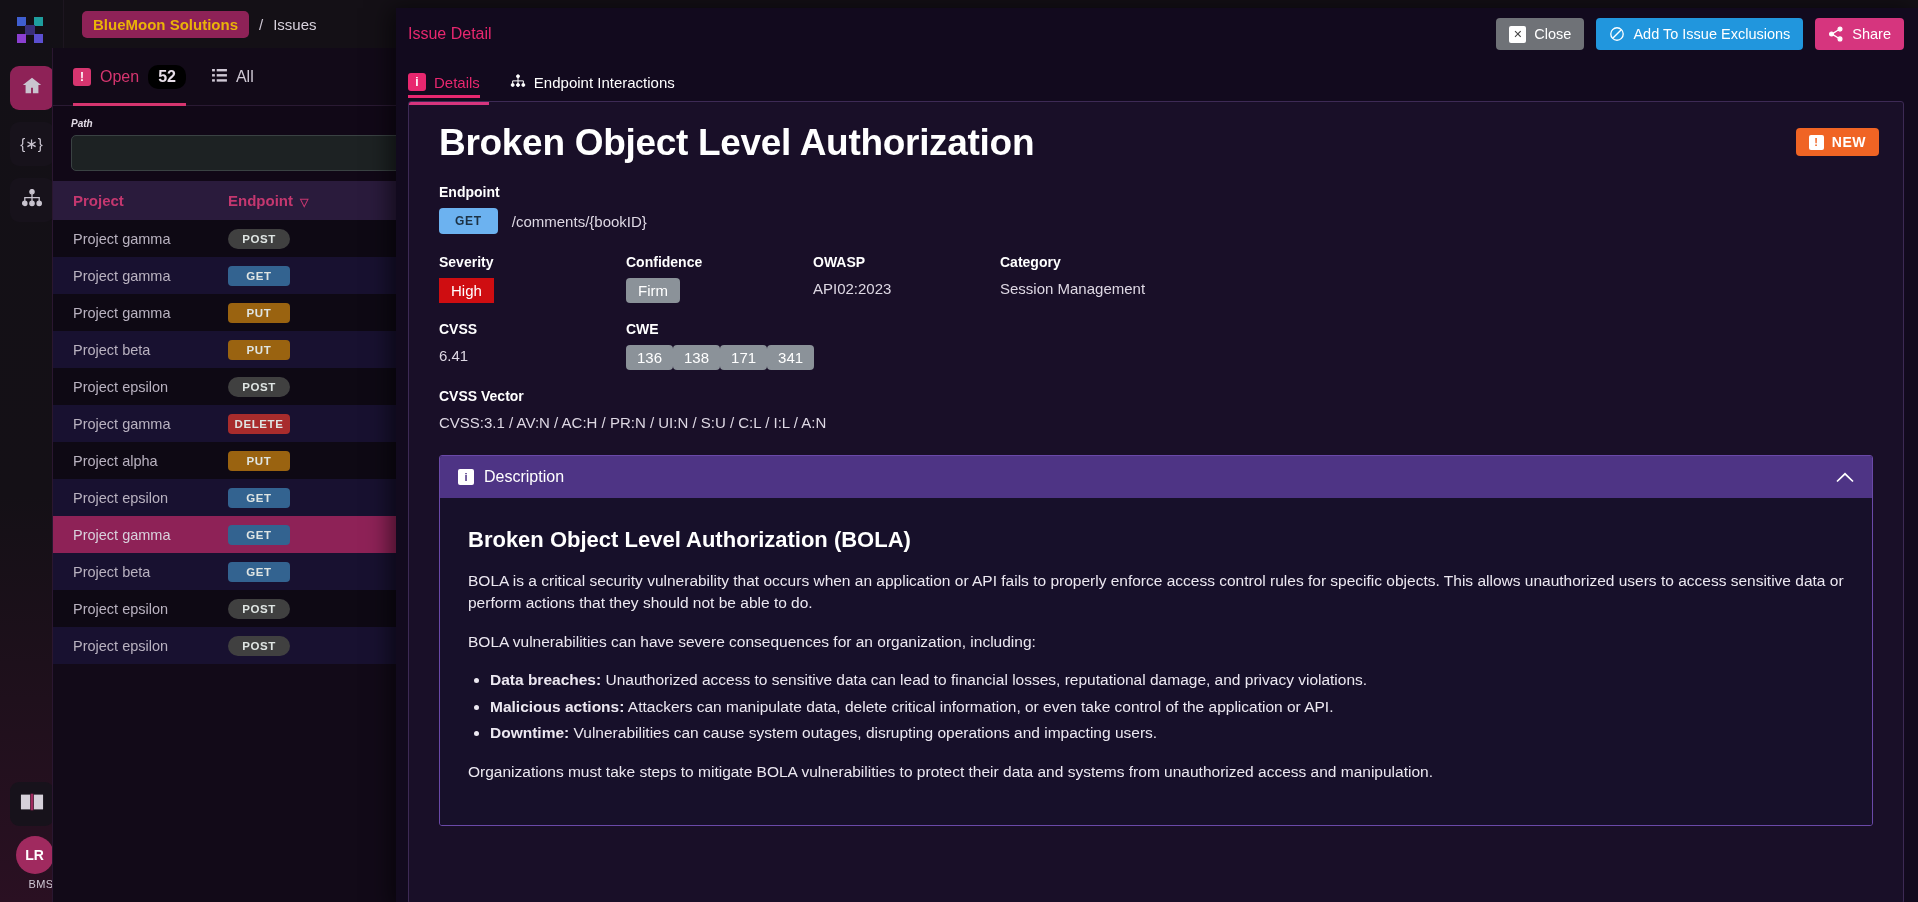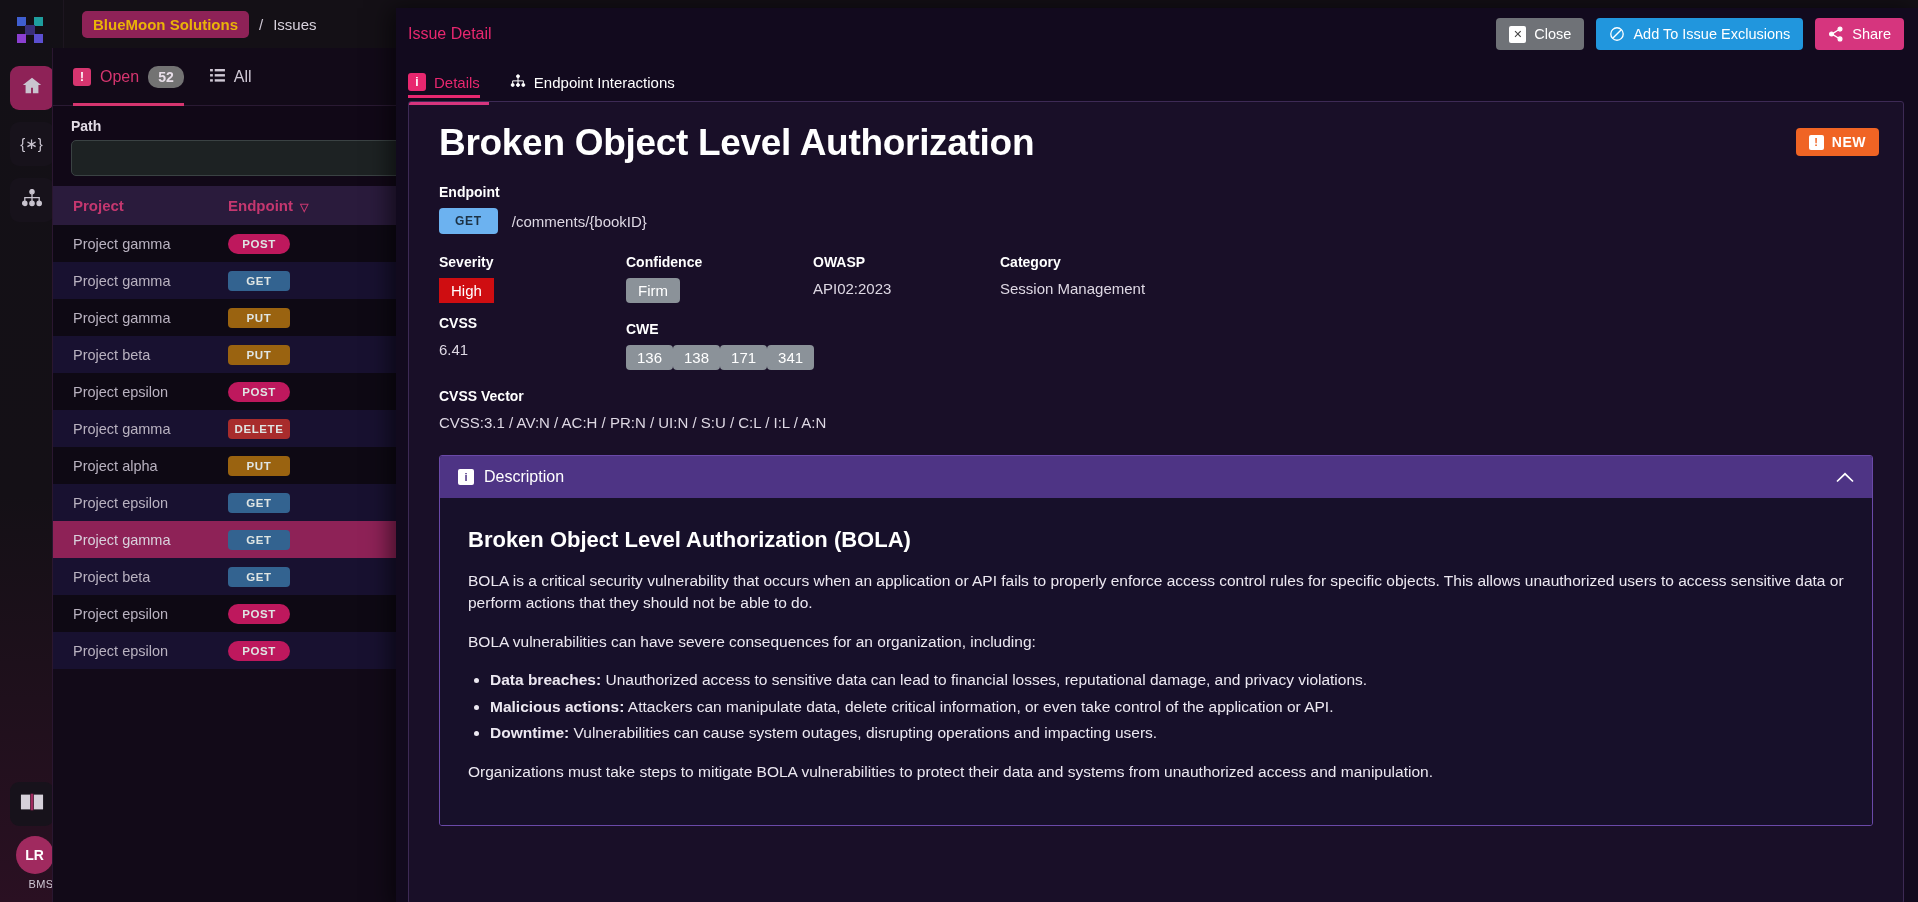--- a/index.html
+++ b/index.html
@@ -55,25 +55,25 @@
     height: 58px; display: flex; align-items: center; padding-left: 20px; gap: 26px;
     border-bottom: 1px solid #2a1a33;
   }
   .tab { display: flex; align-items: center; gap: 9px; height: 58px; font-size: 16px; color: #cfc8d4; position: relative; }
   .tab.active { color: #d6356f; }
   .tab.active::after { content: ""; position: absolute; left: 0; right: 0; bottom: 0; height: 3px; background: #d6356f; }
   .badge-sq {
     width: 18px; height: 18px; border-radius: 3px; background: #d6356f; color: #fff;
     font-size: 12px; font-weight: bold; display: flex; align-items: center; justify-content: center;
   }
-  .cnt-pill { background: #737373; color: #e8dfe9; font-size: 14px; font-weight: bold; border-radius: 10px; padding: 3px 10px; }
+  .cnt-pill { background: #000000; color: #e8dfe9; font-size: 16px; font-weight: bold; border-radius: 10px; padding: 3px 10px; }
   .list-icon { color: #cfc8d4; font-size: 15px; }
 
   .filter-zone { padding: 12px 18px 10px 18px; background: #110817; }
-  .filter-label { font-size: 14px; font-weight: bold; color: #e3dce6; margin-bottom: 6px; }
+  .filter-label { font-size: 10px; font-weight: bold; color: #e3dce6; margin-bottom: 6px; font-style: italic; }
   .filter-input {
     width: 100%; height: 36px; border-radius: 5px; background: #1d2223;
     border: 1px solid #3a4243; outline: none; color: #ddd; padding: 0 9px; font-size: 13px;
     font-family: "Liberation Sans", sans-serif;
   }
 
   .tbl { width: 100%; border-collapse: collapse; table-layout: fixed; }
   .tbl thead th {
     background: #2a1b3c; color: #c4376f; font-size: 15px; font-weight: bold;
     text-align: left; padding: 11px 0 11px 20px; white-space: nowrap;
@@ -84,21 +84,21 @@
   .tbl tbody tr.selected { background: #8e2257; }
   .tbl tbody tr.selected td { color: #d9d1dc; }
   .col-proj { width: 155px; }
   .col-method { width: 78px; }
   .col-ep { width: auto; }
   .mtag {
     display: inline-block; min-width: 62px; text-align: center; border-radius: 4px;
     font-size: 11.5px; font-weight: bold; letter-spacing: .6px; color: #dfe5e3; padding: 4px 0;
   }
   .m-GET { background: #336390; }
-  .m-POST { background: #be185d; border-radius: 10px; }
+  .m-POST { background: #404040; border-radius: 10px; }
   .m-PUT { background: #9a6310; }
   .m-DELETE { background: #a82c2c; }
   .sort-caret { font-size: 11px; margin-left: 7px; }
 
   
   .detail {
     position: absolute; left: 396px; top: 8px; width: 1522px; height: 902px;
     background: #120a1e; box-shadow: -6px 0 22px rgba(0,0,0,.55);
   }
   .detail-head { height: 52px; position: relative; }
@@ -411,21 +411,21 @@
           </div>
           <div class="meta-cell">
             <div class="fld-label">OWASP</div>
             <div class="fld-val plain-val">API02:2023</div>
           </div>
           <div class="meta-cell">
             <div class="fld-label">Category</div>
             <div class="fld-val plain-val">Session Management</div>
           </div>
 
-          <div class="meta-cell" style="margin-top:12px">
+          <div class="meta-cell" style="margin-top:18px">
             <div class="fld-label">CVSS</div>
             <div class="fld-val plain-val">6.41</div>
           </div>
           <div class="meta-cell" style="margin-top:18px; grid-column: 2 / span 3">
             <div class="fld-label">CWE</div>
             <div class="cwe-row" id="cwe-row">
                 <span class="cwe">136</span>
                 <span class="cwe">138</span>
                 <span class="cwe">171</span>
                 <span class="cwe">341</span>

